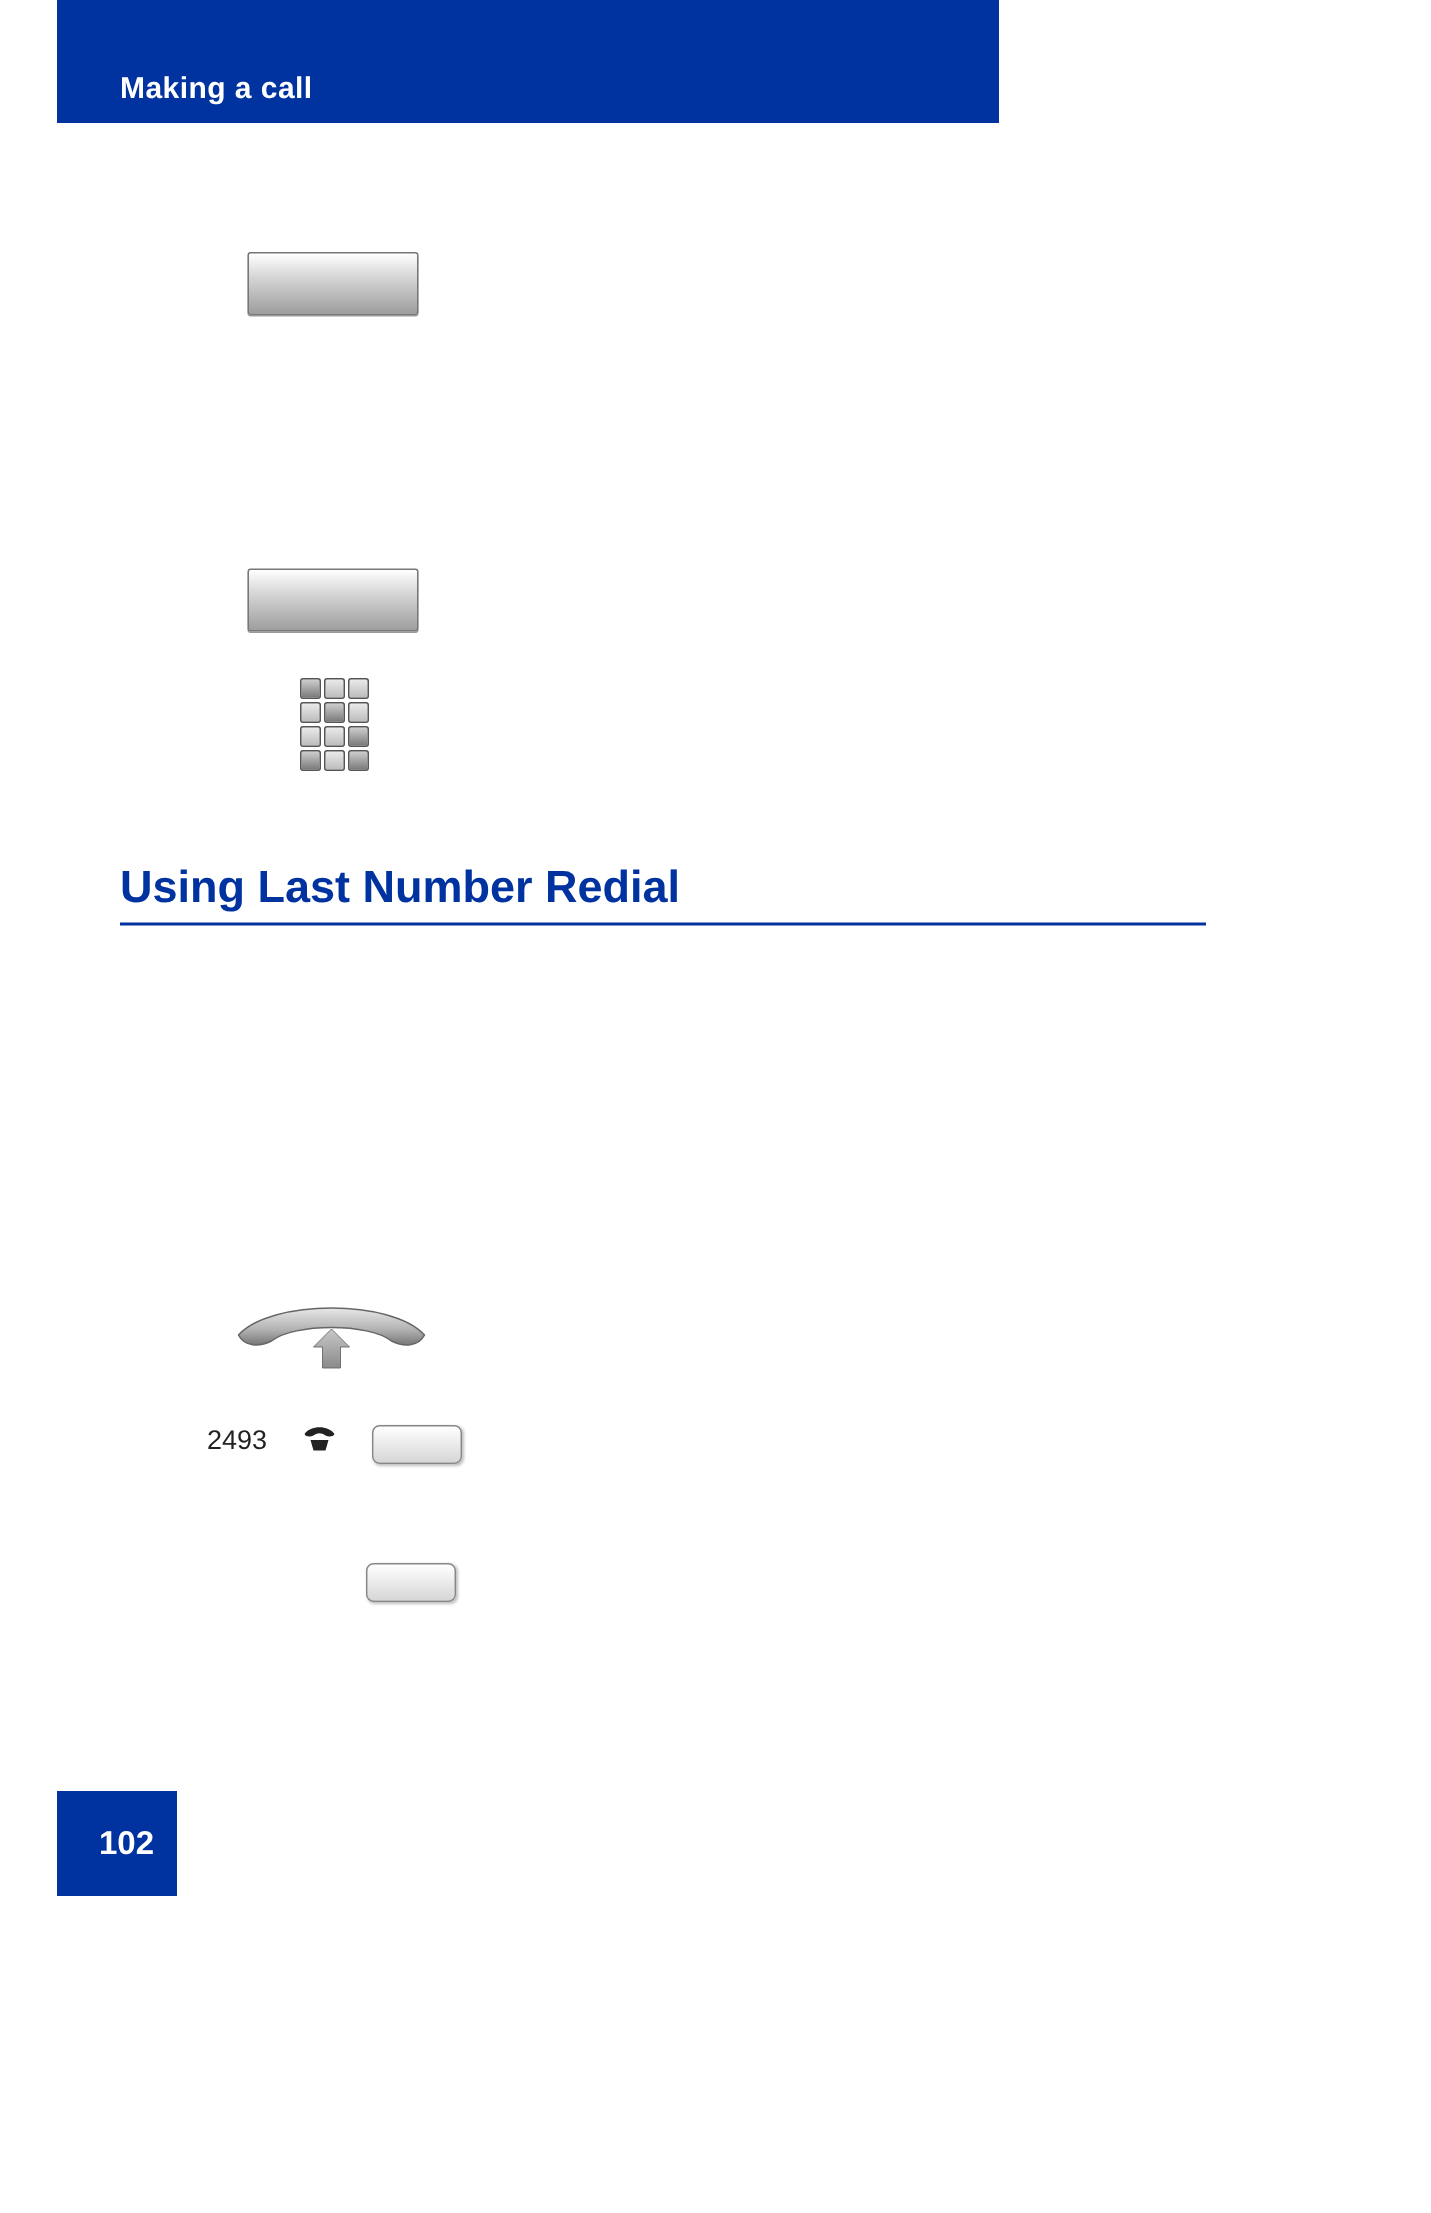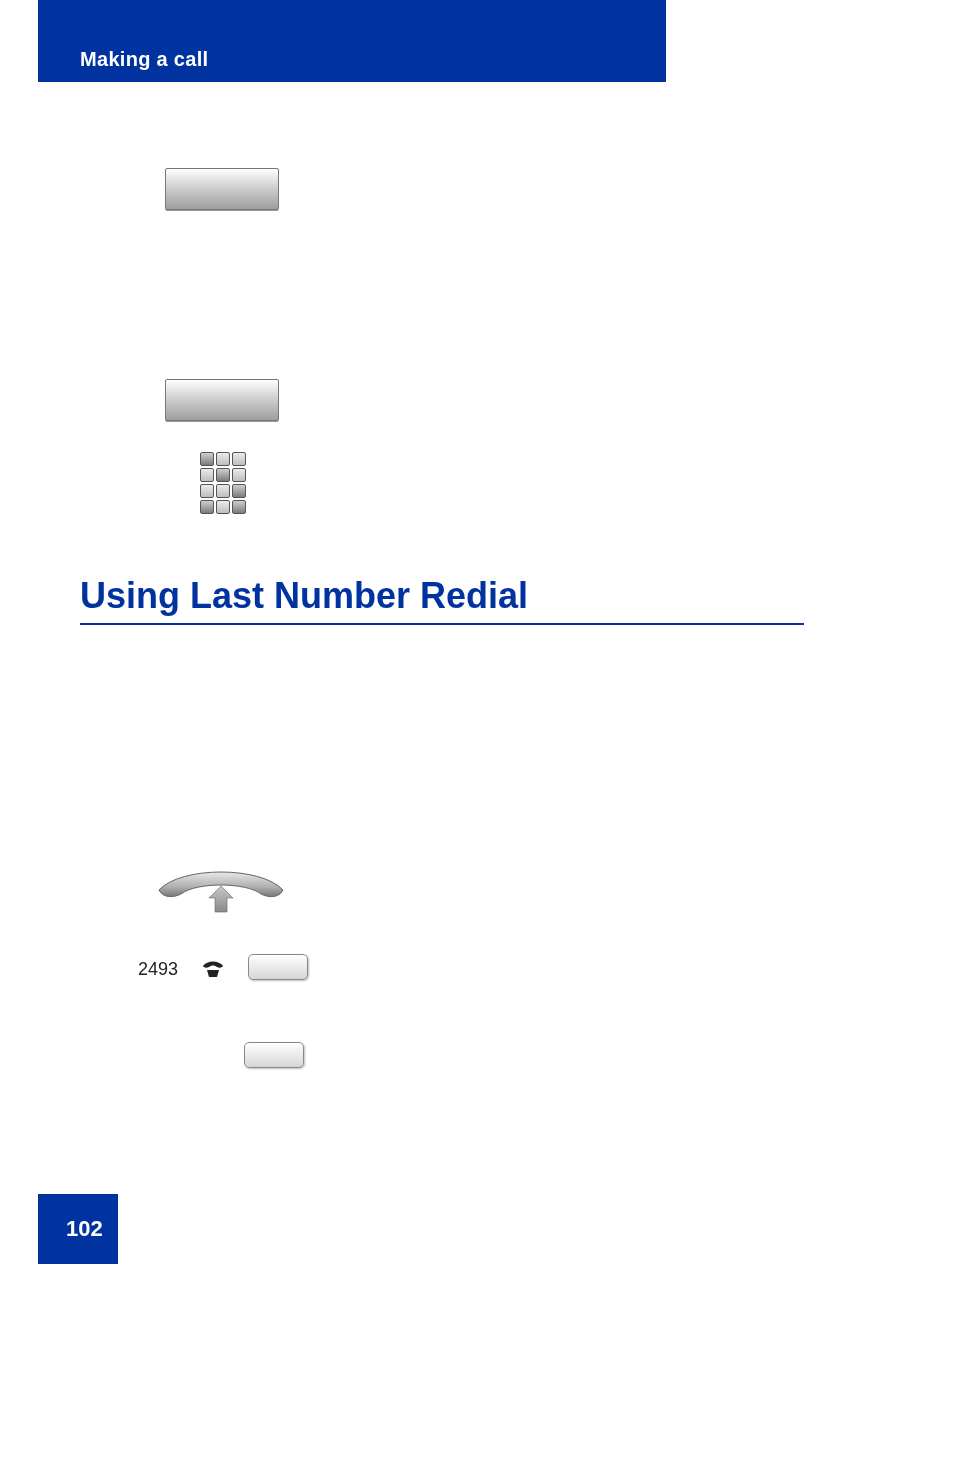--- a/index.html
+++ b/index.html
@@ -69,21 +69,21 @@
     background: linear-gradient(to bottom, #eaeaea, #bdbdbd);
   }
 
   .section-heading {
     position: absolute;
     left: 80px;
     top: 575px;
     width: 724px;
     font-family: "Futura", "Trebuchet MS", Arial, sans-serif;
     font-weight: bold;
-    font-size: 36px;
+    font-size: 30px;
     color: #0033a0;
     border-bottom: 2px solid #0033a0;
     padding-bottom: 6px;
   }
 
   .handset {
     position: absolute;
     left: 151px;
     top: 868px;
     width: 140px;
@@ -91,21 +91,21 @@
     pointer-events: none;
   }
 
   .line-btn-group {
     position: absolute;
     left: 138px;
     top: 950px;
     width: 200px;
     height: 30px;
     display: flex;
-    align-items: flex-end;
+    align-items: flex-start;
     gap: 23px;
   }
   .ext-number {
     font-family: Arial, sans-serif;
     font-size: 18px;
     color: #222;
   }
   .phone-ico svg {
     display:block;
   }

